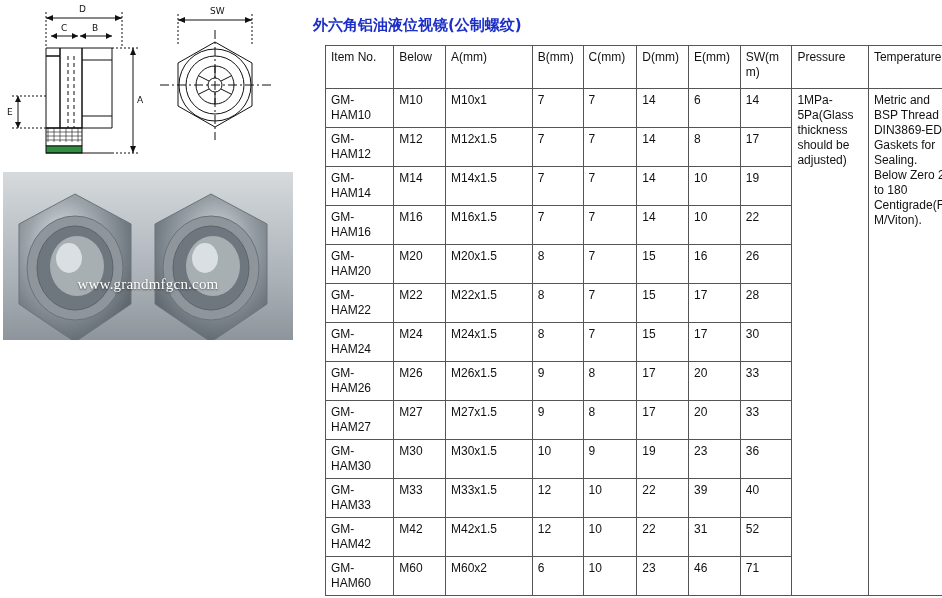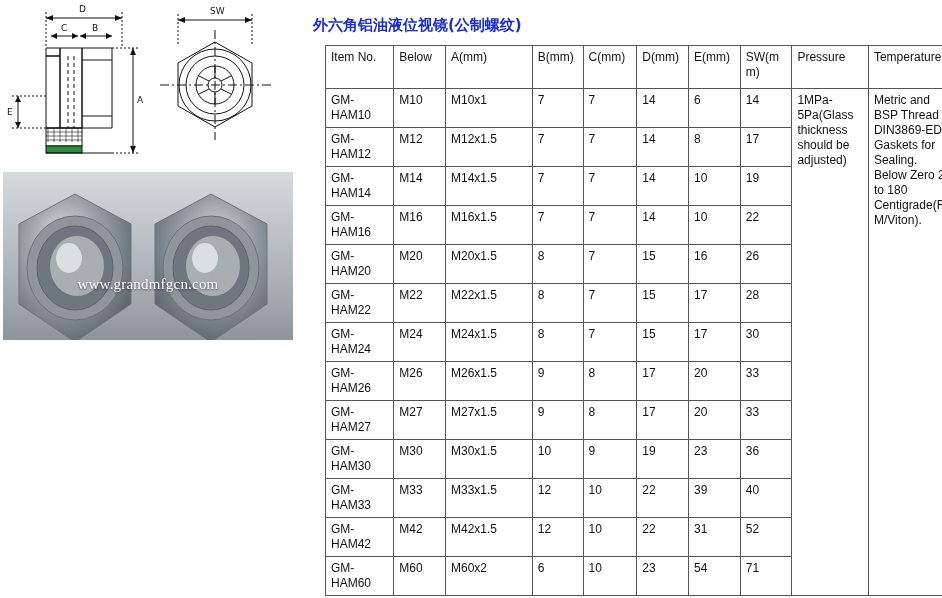--- a/index.html
+++ b/index.html
@@ -408,19 +408,19 @@
           <td>31</td>
           <td>52</td>
         </tr>
         <tr>
           <td>GM-HAM60</td>
           <td>M60</td>
           <td>M60x2</td>
           <td>6</td>
           <td>10</td>
           <td>23</td>
-          <td>54</td>
+          <td>46</td>
           <td>71</td>
         </tr>
       </tbody>
     </table>
   </div>
 </div>
 
 </body></html>

